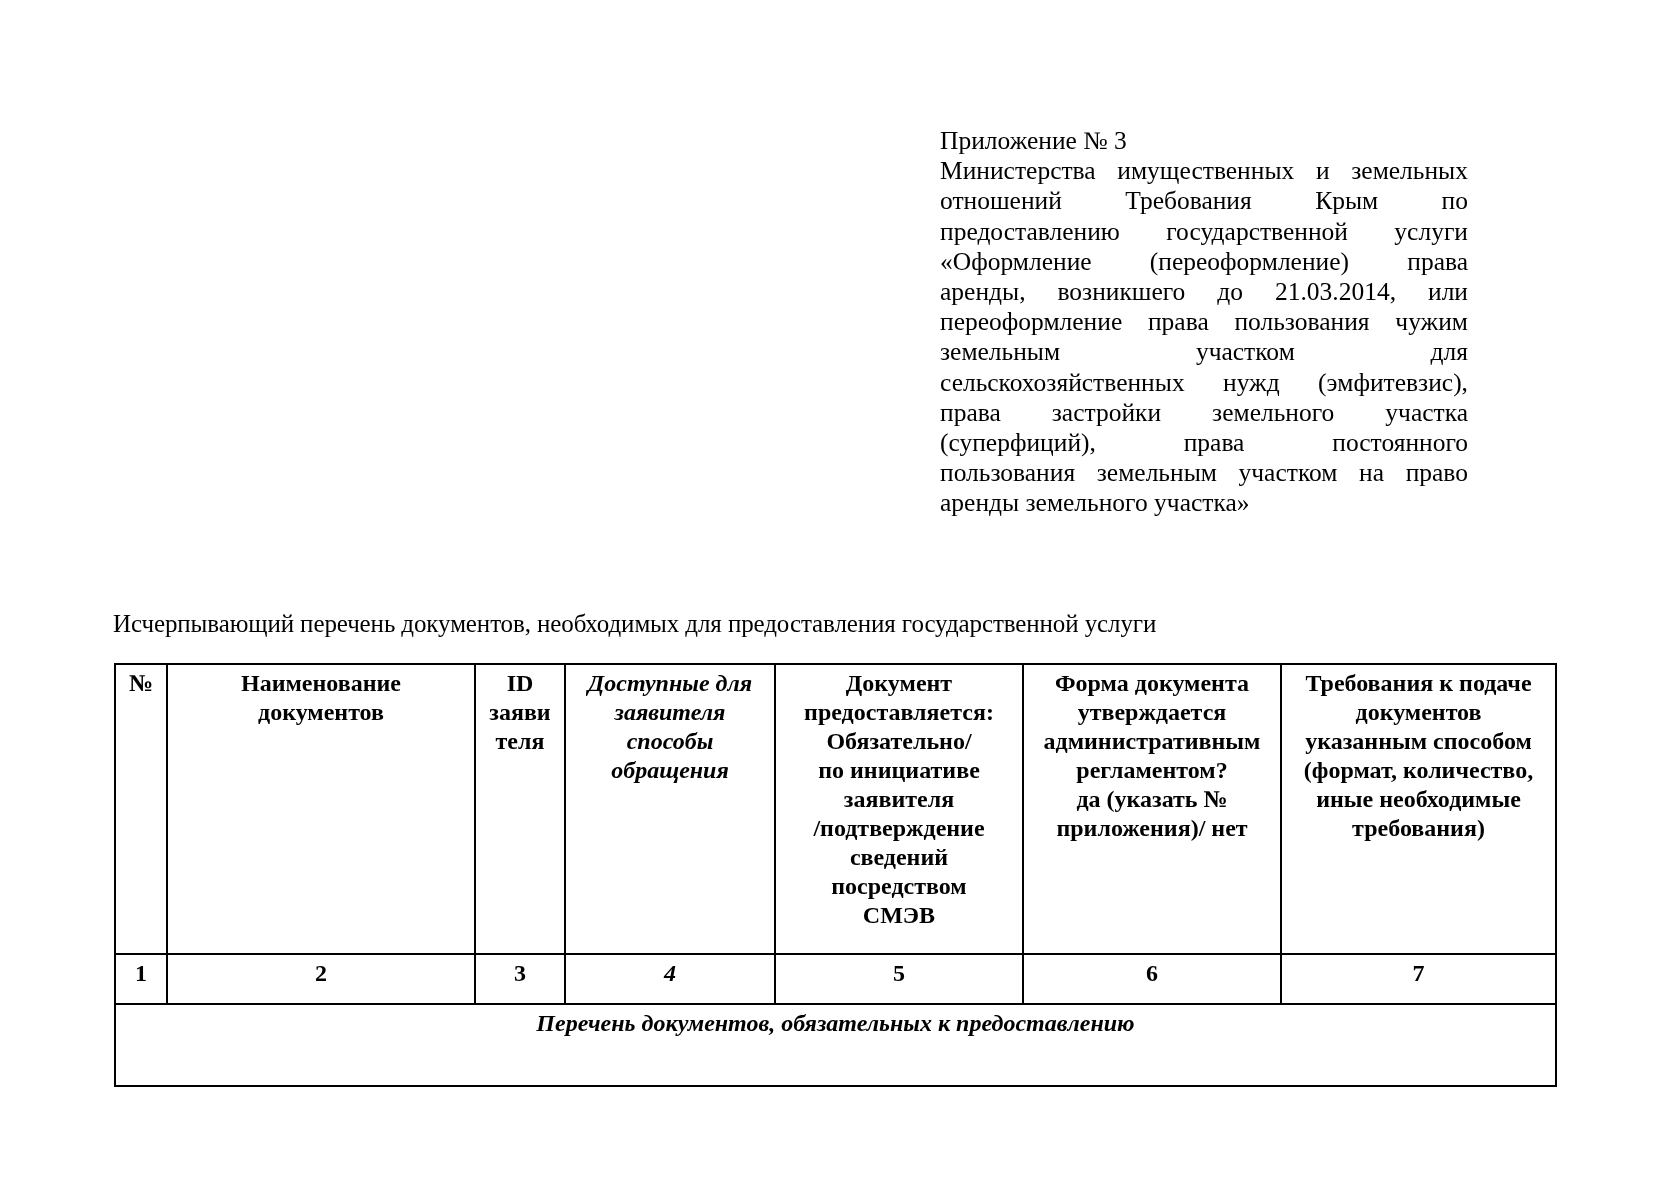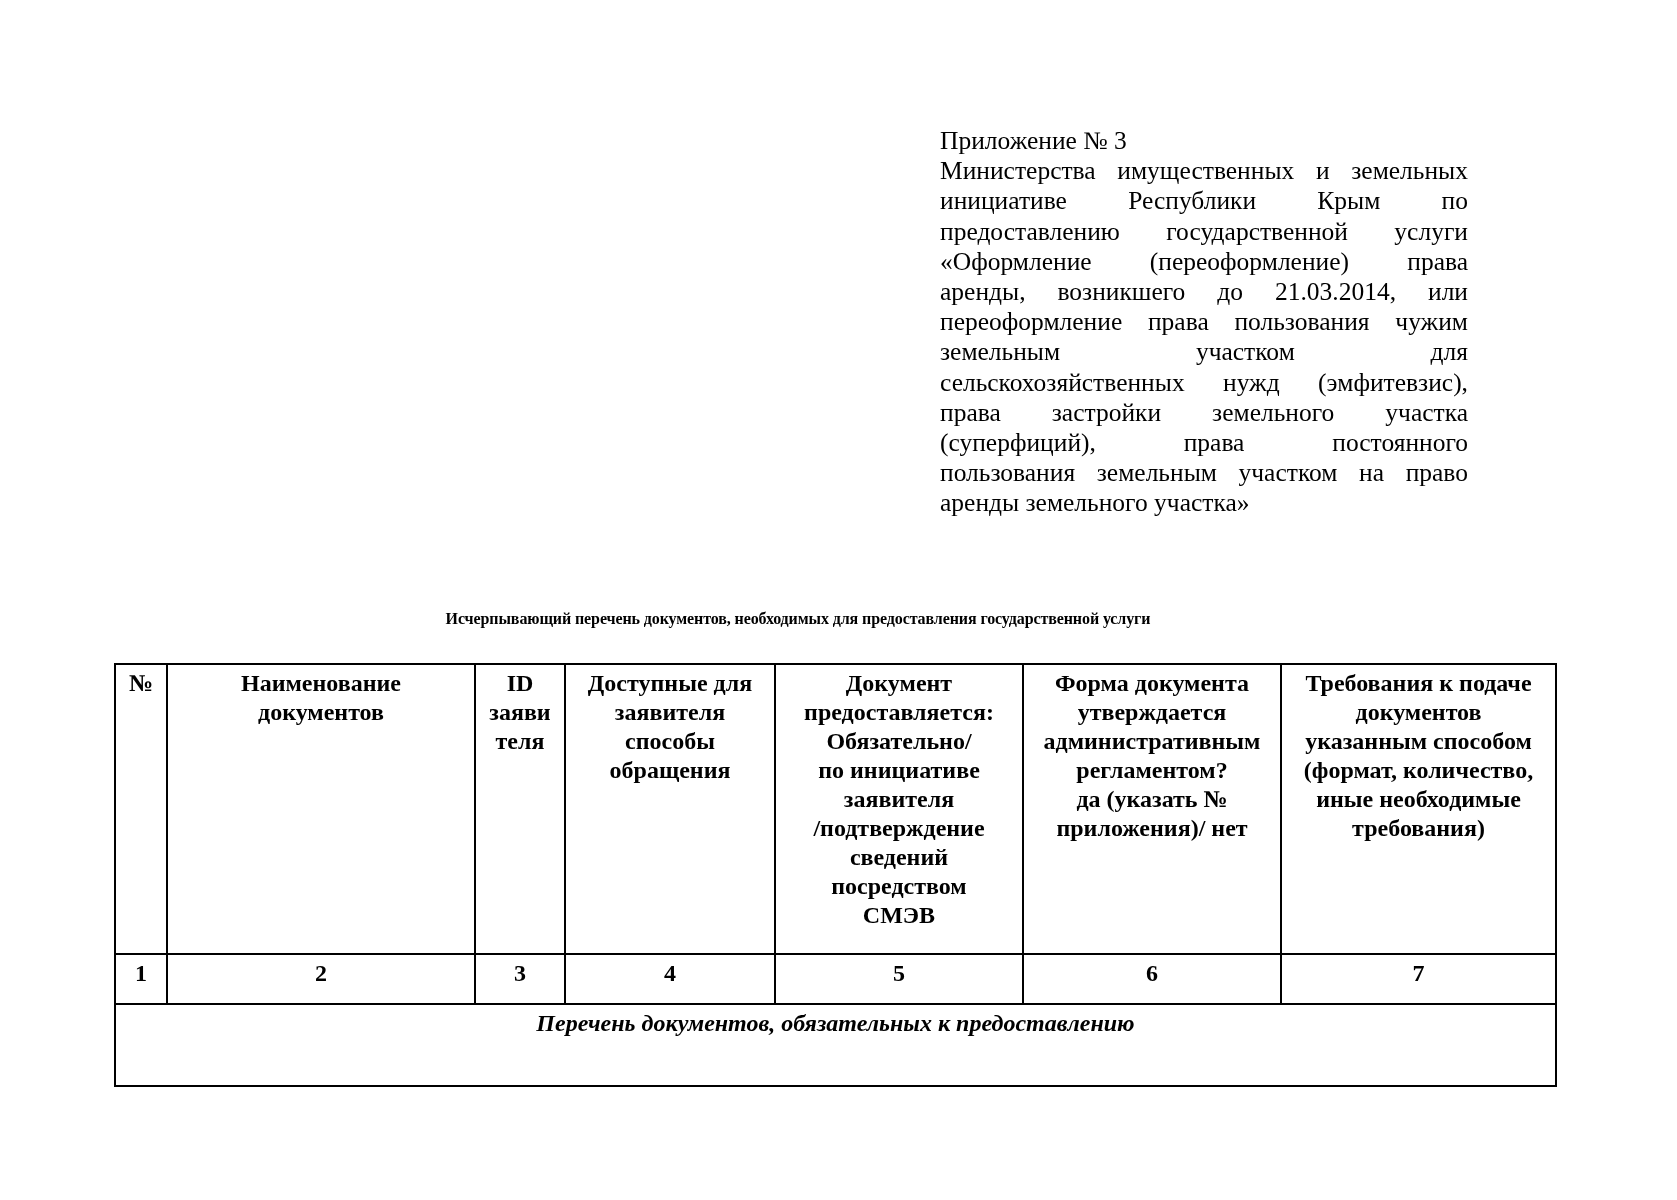--- a/index.html
+++ b/index.html
@@ -44,23 +44,22 @@
   .header-block .line.last {
     text-align-last: left;
   }
 
   
   .doc-title {
     position: absolute;
     left: 113px;
     top: 610px;
     width: 1370px;
-    text-align: center;
-    font-size: 16px;
-    font-weight: bold;
+    font-size: 25px;
+    font-weight: normal;
     letter-spacing: -0.1px;
   }
 
   
   .tbl-wrap {
     position: absolute;
     left: 114px;
     top: 663px;
     width: 1371px;
   }
@@ -90,36 +89,36 @@
   .section-row td {
     height: 74px;
     vertical-align: top;
     padding-top: 8px;
     font-style: italic;
   }
 
   .c1 { width: 42px; }
   .c2 { width: 298px; }
   .c3 { width: 80px; }
-  .c4 { width: 200px; }
+  .c4 { width: 200px; font-style: italic; }
   .c5 { width: 238px; margin-top: 12px; }
   .c6 { width: 248px; }
   .c7 { width: 265px; margin-left: 44px; }
 
   .cell-text { display: block; }
 </style>
 </head>
 <body>
 
 <div class="page">
 
   <div class="header-block">
     <span class="line first">Приложение № 3</span>
     <span class="line">Министерства имущественных и земельных</span>
-    <span class="line">инициативе Республики Крым по</span>
+    <span class="line">отношений Требования Крым по</span>
     <span class="line">предоставлению государственной услуги</span>
     <span class="line">«Оформление (переоформление) права</span>
     <span class="line">аренды, возникшего до 21.03.2014, или</span>
     <span class="line">переоформление права пользования чужим</span>
     <span class="line">земельным участком для</span>
     <span class="line">сельскохозяйственных нужд (эмфитевзис),</span>
     <span class="line">права застройки земельного участка</span>
     <span class="line">(суперфиций), права постоянного</span>
     <span class="line">пользования земельным участком на право</span>
     <span class="line last">аренды земельного участка»</span>

